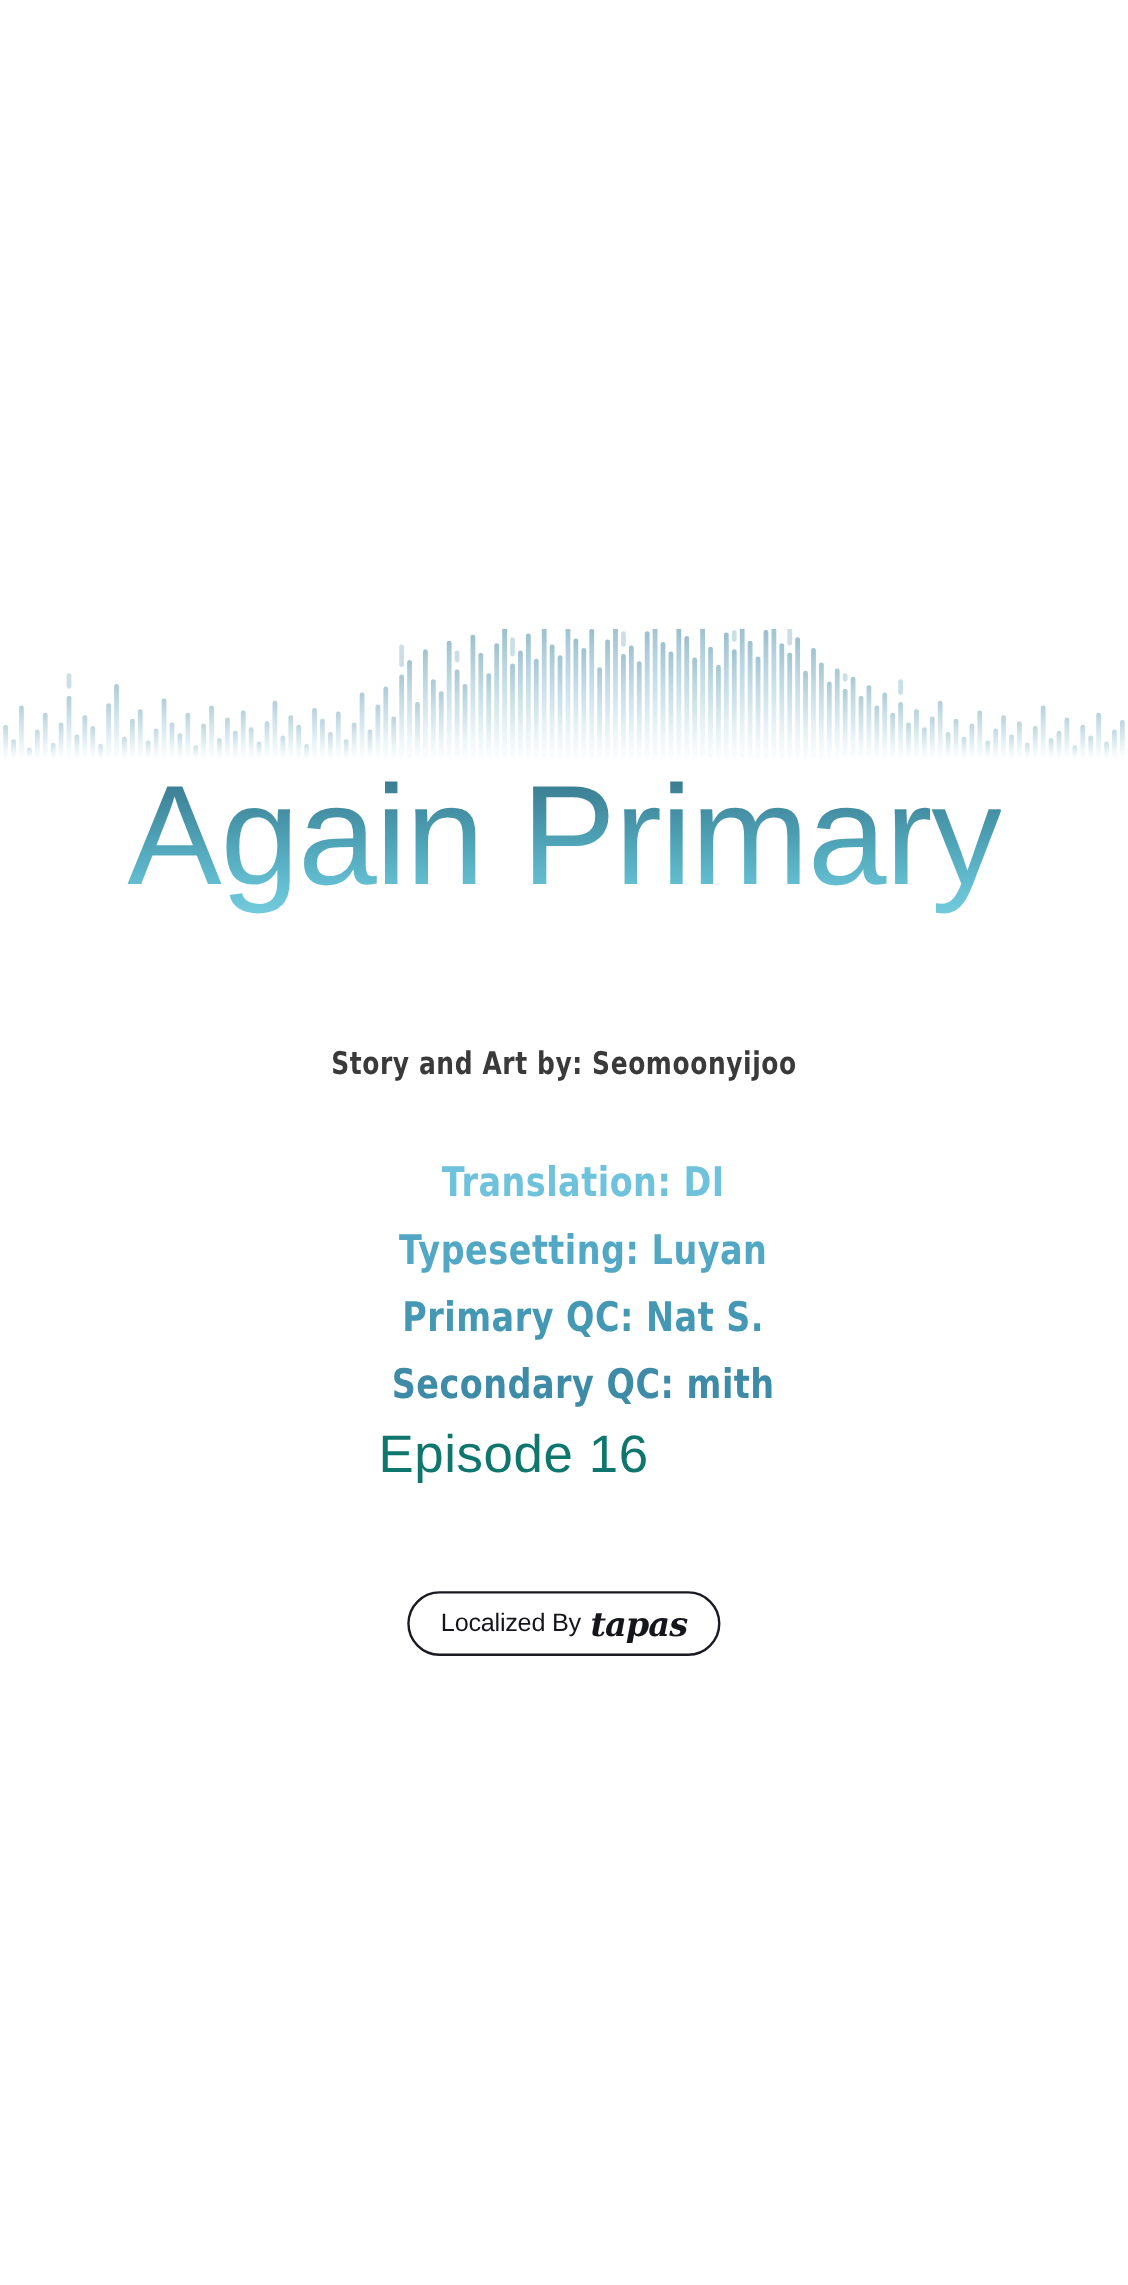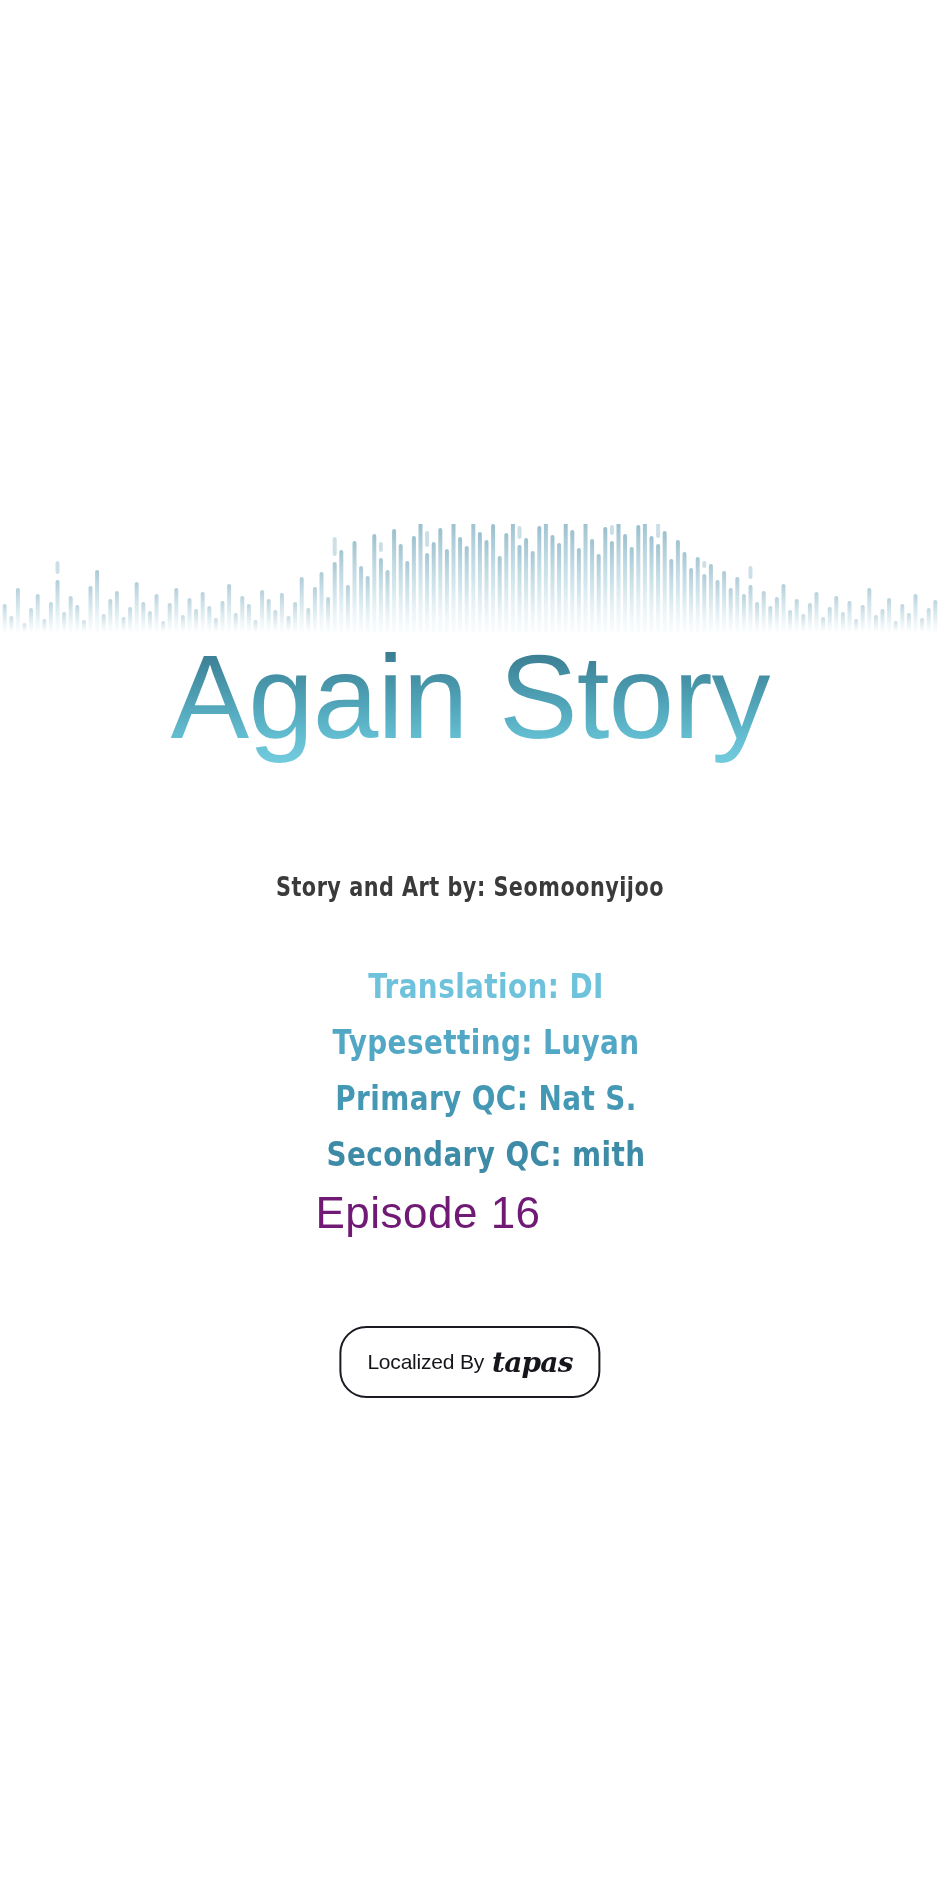--- a/index.html
+++ b/index.html
@@ -95,34 +95,34 @@
   
   #episode {
     position:absolute;
     left:0; top:1188px;
     width:856px;
     text-align:center;
     font-family:"Liberation Sans", sans-serif;
     font-size:44px;
     font-weight:400;
     letter-spacing:0.5px;
-    color:#701a75;
+    color:#0f766e;
   }
 
   
   #tapas-badge {
     position:absolute;
     left:50%;
     top:1326px;
     transform:translateX(-50%);
     display:flex;
     align-items:center;
     justify-content:center;
     gap:8px;
-    height:72px;
+    height:54px;
     padding:0 26px;
     border:2.5px solid #1a1a22;
     border-radius:27px;
     background:#ffffff;
   }
   #tapas-badge .localized-by {
     font-family:"Liberation Sans", sans-serif;
     font-size:21px;
     font-weight:500;
     letter-spacing:-0.2px;
@@ -331,21 +331,21 @@
           <rect x="966.30" y="82.00" width="4" height="26.00" rx="2" ry="2" fill="url(#barFade)" opacity="0.602"></rect>
           <rect x="972.90" y="96.00" width="4" height="12.00" rx="2" ry="2" fill="url(#barFade)" opacity="0.497"></rect>
           <rect x="979.50" y="86.00" width="4" height="22.00" rx="2" ry="2" fill="url(#barFade)" opacity="0.575"></rect>
           <rect x="986.10" y="90.00" width="4" height="18.00" rx="2" ry="2" fill="url(#barFade)" opacity="0.547"></rect>
           <rect x="992.70" y="99.00" width="4" height="9.00" rx="2" ry="2" fill="url(#barFade)" opacity="0.468"></rect>
         </g>
     </svg>
   </div>
 
   <div id="title-wrap">
-    <span id="series-title">Again Story</span>
+    <span id="series-title">Again Primary</span>
   </div>
 
   <div id="story-line">Story and Art by: Seomoonyijoo</div>
 
   <div id="credits">
     <div class="credit-line">Translation: DI</div>
     <div class="credit-line">Typesetting: Luyan</div>
     <div class="credit-line">Primary QC: Nat S.</div>
     <div class="credit-line">Secondary QC: mith</div>
   </div>

